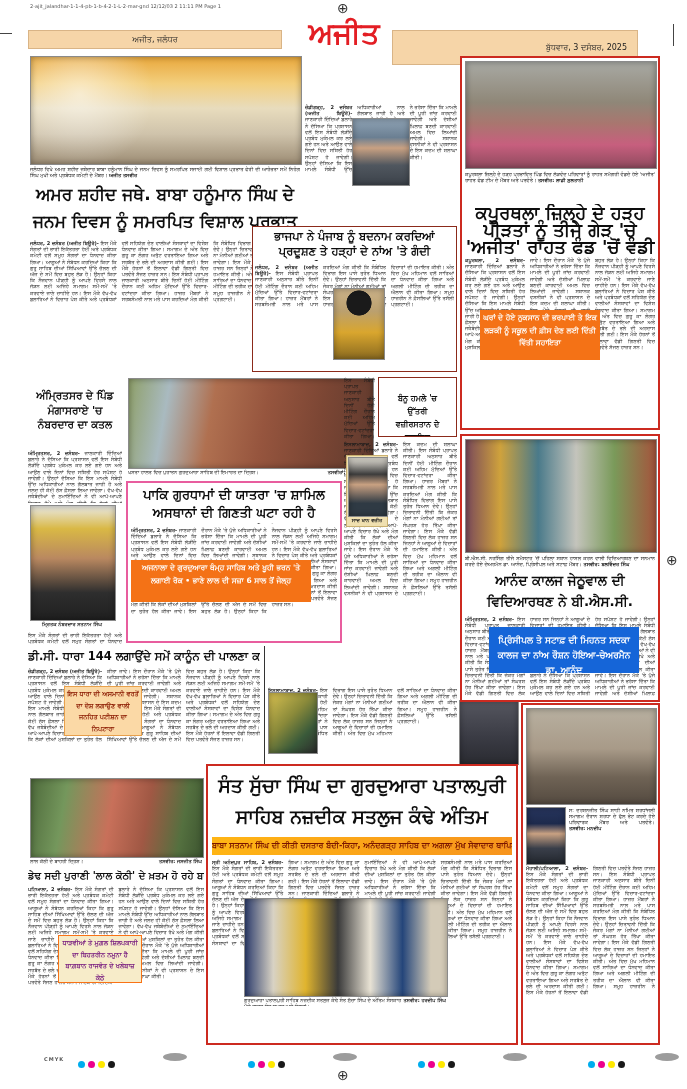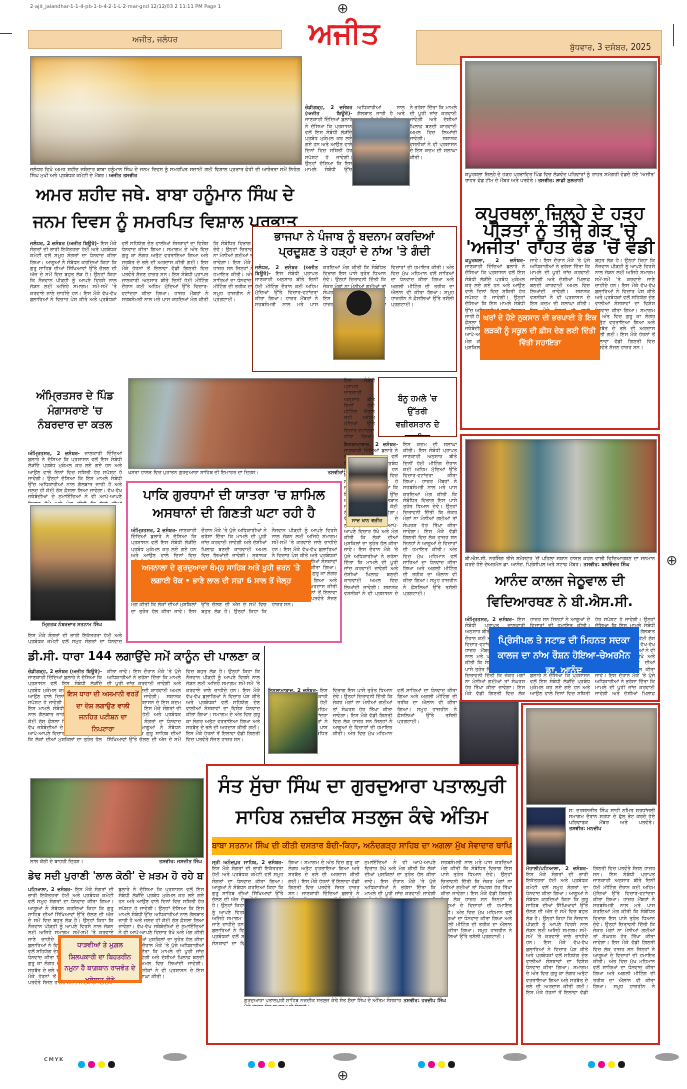--- a/index.html
+++ b/index.html
@@ -15,21 +15,21 @@
   .cols3{column-count:3;column-gap:5px;}
   .cols4{column-count:4;column-gap:5px;}
   .dl{font-weight:bold;}
   .bar{background:#f6d5a8;border:1px solid #d9b486;}
   .bar span{font-size:8px;color:#222;}
   .redbox{border:2px solid #cc2a20;background:#fff;}
   .pinkbox{border:2px solid #e85d9e;background:#fff;}
   .maroonbox{border:1.5px solid #8b2a1a;background:#fff;}
   .oSolid{background:#f47216;color:#ffffff;font-weight:bold;text-align:center;overflow:hidden;}
   .oCream{background:#fbd9a6;border:1px solid #e8a04a;color:#8b1a00;font-weight:bold;text-align:center;overflow:hidden;}
-  .creamP{background:#f7ecc9;border:3px solid #f97316;color:#7a2080;font-weight:bold;text-align:center;overflow:hidden;}
+  .creamP{background:#f7ecc9;border:1px solid #f97316;color:#7a2080;font-weight:bold;text-align:center;overflow:hidden;}
   .blueB{background:#1565d8;color:#fff;font-weight:bold;text-align:center;overflow:hidden;}
   .subO{background:linear-gradient(90deg,#ffb514,#f7941d);color:#7a1500;font-weight:bold;text-align:center;overflow:hidden;}
   .reg{color:#333;font-size:14px;line-height:14px;}
   .dot{width:7px;height:7px;border-radius:50%;display:inline-block;margin-right:3px;}
   .gEll{width:24px;height:8px;border-radius:50%;background:#9c9c9c;}
   .capflex{display:flex;justify-content:space-between;font-size:5px;line-height:6px;overflow:hidden;}
   
   .ph-stage{background:radial-gradient(circle at 18% 35%,rgba(255,255,255,.55),transparent 32%),linear-gradient(180deg,#e9a83c 0%,#f3cf7e 25%,#e8dcbd 48%,#cfc3ab 72%,#9c8c74 100%);}
   .ph-relief{background:linear-gradient(180deg,#a8a9a3 0%,#8f8778 38%,#a9766f 58%,#c75f7e 78%,#8f4a5e 100%);}
   .ph-goyal{background:linear-gradient(180deg,#8fa3b5 0%,#6b7f92 28%,#c9a182 44%,#50575f 70%,#3c424a 100%);}
@@ -52,21 +52,21 @@
 
   <div class="abs" style="left:30px;top:3px;width:340px;height:8px;font-size:5px;color:#555;white-space:nowrap;overflow:hidden;">2-ajit_jalandhar-1-1-4-pb-1-b-4-2-1-L-2-mar-gnd   12/12/03 2   11:11 PM   Page 1</div>
   <div class="abs reg" style="left:337px;top:1px;">⊕</div>
   <div class="abs" style="left:0;top:33px;width:12px;height:1px;background:#444;"></div>
   <div class="abs" style="left:673px;top:24px;width:1px;height:22px;background:#444;"></div>
 
   <div class="abs" style="left:292px;top:14px;width:104px;height:38px;text-align:center;font-size:29px;line-height:38px;font-weight:bold;color:#e31e24;overflow:hidden;">ਅਜੀਤ</div>
   <div class="abs bar" style="left:28px;top:30px;width:252px;height:17px;display:flex;align-items:center;justify-content:center;">
     <span>ਅਜੀਤ, ਜਲੰਧਰ</span>
   </div>
-  <div class="abs bar" style="left:416px;top:30px;width:246px;height:35px;display:flex;align-items:center;justify-content:flex-end;padding-right:10px;box-sizing:border-box;">
+  <div class="abs bar" style="left:392px;top:30px;width:246px;height:35px;display:flex;align-items:center;justify-content:flex-end;padding-right:10px;box-sizing:border-box;">
     <span>ਬੁੱਧਵਾਰ, 3 ਦਸੰਬਰ, 2025</span>
   </div>
 
   <div class="abs ph ph-stage" style="left:30px;top:56px;width:270px;height:107px;"></div>
   <div class="abs cap" style="left:30px;top:166px;width:270px;height:13px;">
     <span>ਜਲੰਧਰ ਵਿਖੇ ਅਮਰ ਸ਼ਹੀਦ ਜਥੇਦਾਰ ਬਾਬਾ ਹਨੂੰਮਾਨ ਸਿੰਘ ਦੇ ਜਨਮ ਦਿਵਸ ਨੂੰ ਸਮਰਪਿਤ ਸਜਾਈ ਗਈ ਵਿਸ਼ਾਲ ਪ੍ਰਭਾਤ ਫੇਰੀ ਦੀ ਆਰੰਭਤਾ ਸਮੇਂ ਨਿਹੰਗ ਸਿੰਘ ਮੁਖੀ ਅਤੇ ਪ੍ਰਬੰਧਕ ਕਮੇਟੀ ਦੇ ਮੈਂਬਰ।</span>
     <span class="cred">ਅਜੀਤ ਤਸਵੀਰ</span>
   </div>
   <div class="abs hl" style="left:30px;top:181px;width:270px;height:56px;font-size:17px;line-height:27px;">ਅਮਰ ਸ਼ਹੀਦ ਜਥੇ. ਬਾਬਾ ਹਨੂੰਮਾਨ ਸਿੰਘ ਦੇ ਜਨਮ ਦਿਵਸ ਨੂੰ ਸਮਰਪਿਤ ਵਿਸ਼ਾਲ ਪ੍ਰਭਾਤ ਫੇਰੀ ਸਜਾਈ</div>
   <div class="abs body-t cols3" style="left:30px;top:240px;width:270px;height:146px;">

